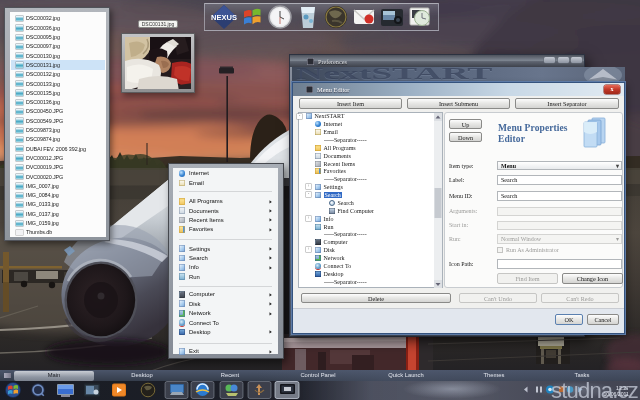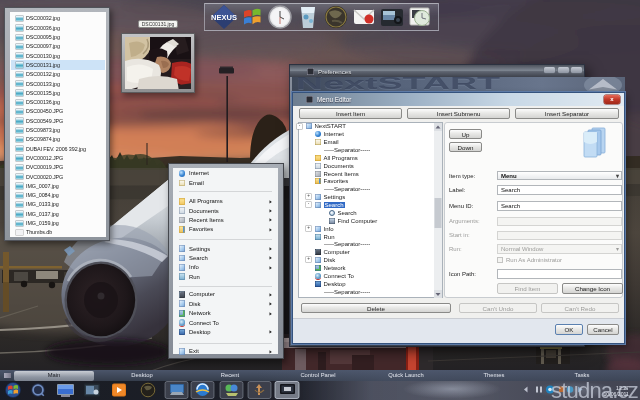--- a/index.html
+++ b/index.html
@@ -51,23 +51,23 @@
 .ic-cube{background:linear-gradient(135deg,#eaf3fc 10%,#a6cbee 55%,#6f9dd0);box-shadow:inset 0 0 0 0.5px #5878a8;border-radius:1px;}
 .ic-run{background:linear-gradient(180deg,#cfe8f4,#6fa8cc);box-shadow:inset 0 0 0 0.5px #4a7898;}
 .ic-comp{background:linear-gradient(180deg,#6a7484,#303640);box-shadow:inset 0 0 0 0.5px #20242c, inset 1px 1px 0 #a8c4e0;}
 .ic-net{background:linear-gradient(180deg,#b8d4ec,#5888b8);box-shadow:inset 0 0 0 0.5px #3a6890, inset -2px -2px 0 #52b152;}
 .ic-plug{background:radial-gradient(circle at 40% 40%,#d8ecf8,#5898c8 60%,#3a78a8);border-radius:50%;box-shadow:0 1px 0 #c03030;}
 .ic-desk{background:linear-gradient(180deg,#7ab0e0,#2858a0);box-shadow:inset 0 0 0 0.5px #1c3c70;}
 .ic-mag{background:radial-gradient(circle at 40% 40%,#fff,#b8d0e4 70%);border:1px solid #4a6888;border-radius:50%;}
 .ic-fcomp{background:linear-gradient(180deg,#d0e0f0,#708098);box-shadow:inset 0 0 0 0.5px #46566a;}
 
 
-#prefs{position:absolute;left:289px;top:64px;width:296px;height:283px;
+#prefs{position:absolute;left:289px;top:54px;width:296px;height:283px;
 background:linear-gradient(180deg,#8a919e,#4f5a6b);border:1px solid #2c3240;
-box-shadow:4px 5px 12px rgba(0,0,0,.55);}
+box-shadow:4px 5px 12px rgba(0,0,0,.55);font-family:Liberation Serif, serif;}
 #ptitle{position:absolute;left:0;top:0;right:0;height:12px;
 background:linear-gradient(180deg,#4e535d,#7e8691 45%,#5e6470 55%,#3e424c);}
 #pticon{position:absolute;left:17px;top:3px;width:7px;height:7px;background:#2a2c34;box-shadow:inset 0 0 0 0.5px #99a;}
 #pttext{position:absolute;left:28px;top:2.8px;font-size:6.2px;color:#dfe3e8;text-shadow:0 1px 1px #222;}
 .capbtn{position:absolute;top:2px;width:11px;height:5.5px;border-radius:1.5px;
 background:linear-gradient(180deg,#c4c9d2,#8e95a2);box-shadow:0 0 0 0.5px #626a74;}
 #pband{position:absolute;left:2px;top:12px;width:333px;height:15px;overflow:hidden;
 background:linear-gradient(90deg,#3e4859,#56637a 30%,#5e6b82 55%,#68758c 75%,#5a6478);}
 #pbandtext{position:absolute;left:4px;top:-2px;font-size:16px;font-weight:bold;
 color:rgba(54,64,88,.7);transform:scaleX(2.35);transform-origin:0 0;text-shadow:0 1px 0 rgba(130,142,165,.35);}
@@ -676,20 +676,21 @@
     <rect x="136" y="1" width="8" height="175" fill="#eceef0"></rect>
     <rect x="136" y="1" width="8" height="8" fill="#dde0e4"></rect>
           <path d="M140,3.5 l-2.5,3 l5,0 Z" fill="#667"></path>
     <rect x="136" y="168" width="8" height="8" fill="#dde0e4"></rect>
           <path d="M140,174 l-2.5,-3 l5,0 Z" fill="#667"></path>
     <rect x="136.5" y="76" width="7" height="30" fill="#c6cad0"></rect>
   </svg>
   <div id="gbox">
    <div class="btn" style="left:4px;top:6px;width:33px;height:10px;line-height:9px">Up</div>
    <div class="btn" style="left:4px;top:19px;width:33px;height:10px;line-height:9px">Down</div>
+   <div id="mpetitle" style="top:10px">Menu Properties<br>Editor</div>
    <svg id="mpeicon" viewBox="0 0 31 33">
      <g>
               <rect x="14" y="2" width="13" height="25" rx="1" fill="#b8d4f0" stroke="#88aed8" stroke-width="0.8"></rect>
      <rect x="10" y="4" width="13" height="25" rx="1" fill="#a6c8ec" stroke="#7aa2d0" stroke-width="0.8"></rect>
      <rect x="6" y="6" width="13" height="25" rx="1" fill="#c2dcf4" stroke="#8ab2da" stroke-width="0.8"></rect>
      <path d="M6,6 h13 v10 q-7,4 -13,0 Z" fill="#ddeefa" opacity="0.9"></path>
             </g>
    </svg>
    <div class="flabel" style="top:50px">Item type:</div>
    <div class="fbox" style="top:48.3px;font-weight:bold;background:linear-gradient(180deg,#fff,#e8eaec)">Menu<span style="float:right;margin-right:2px;color:#444">▾</span></div>

